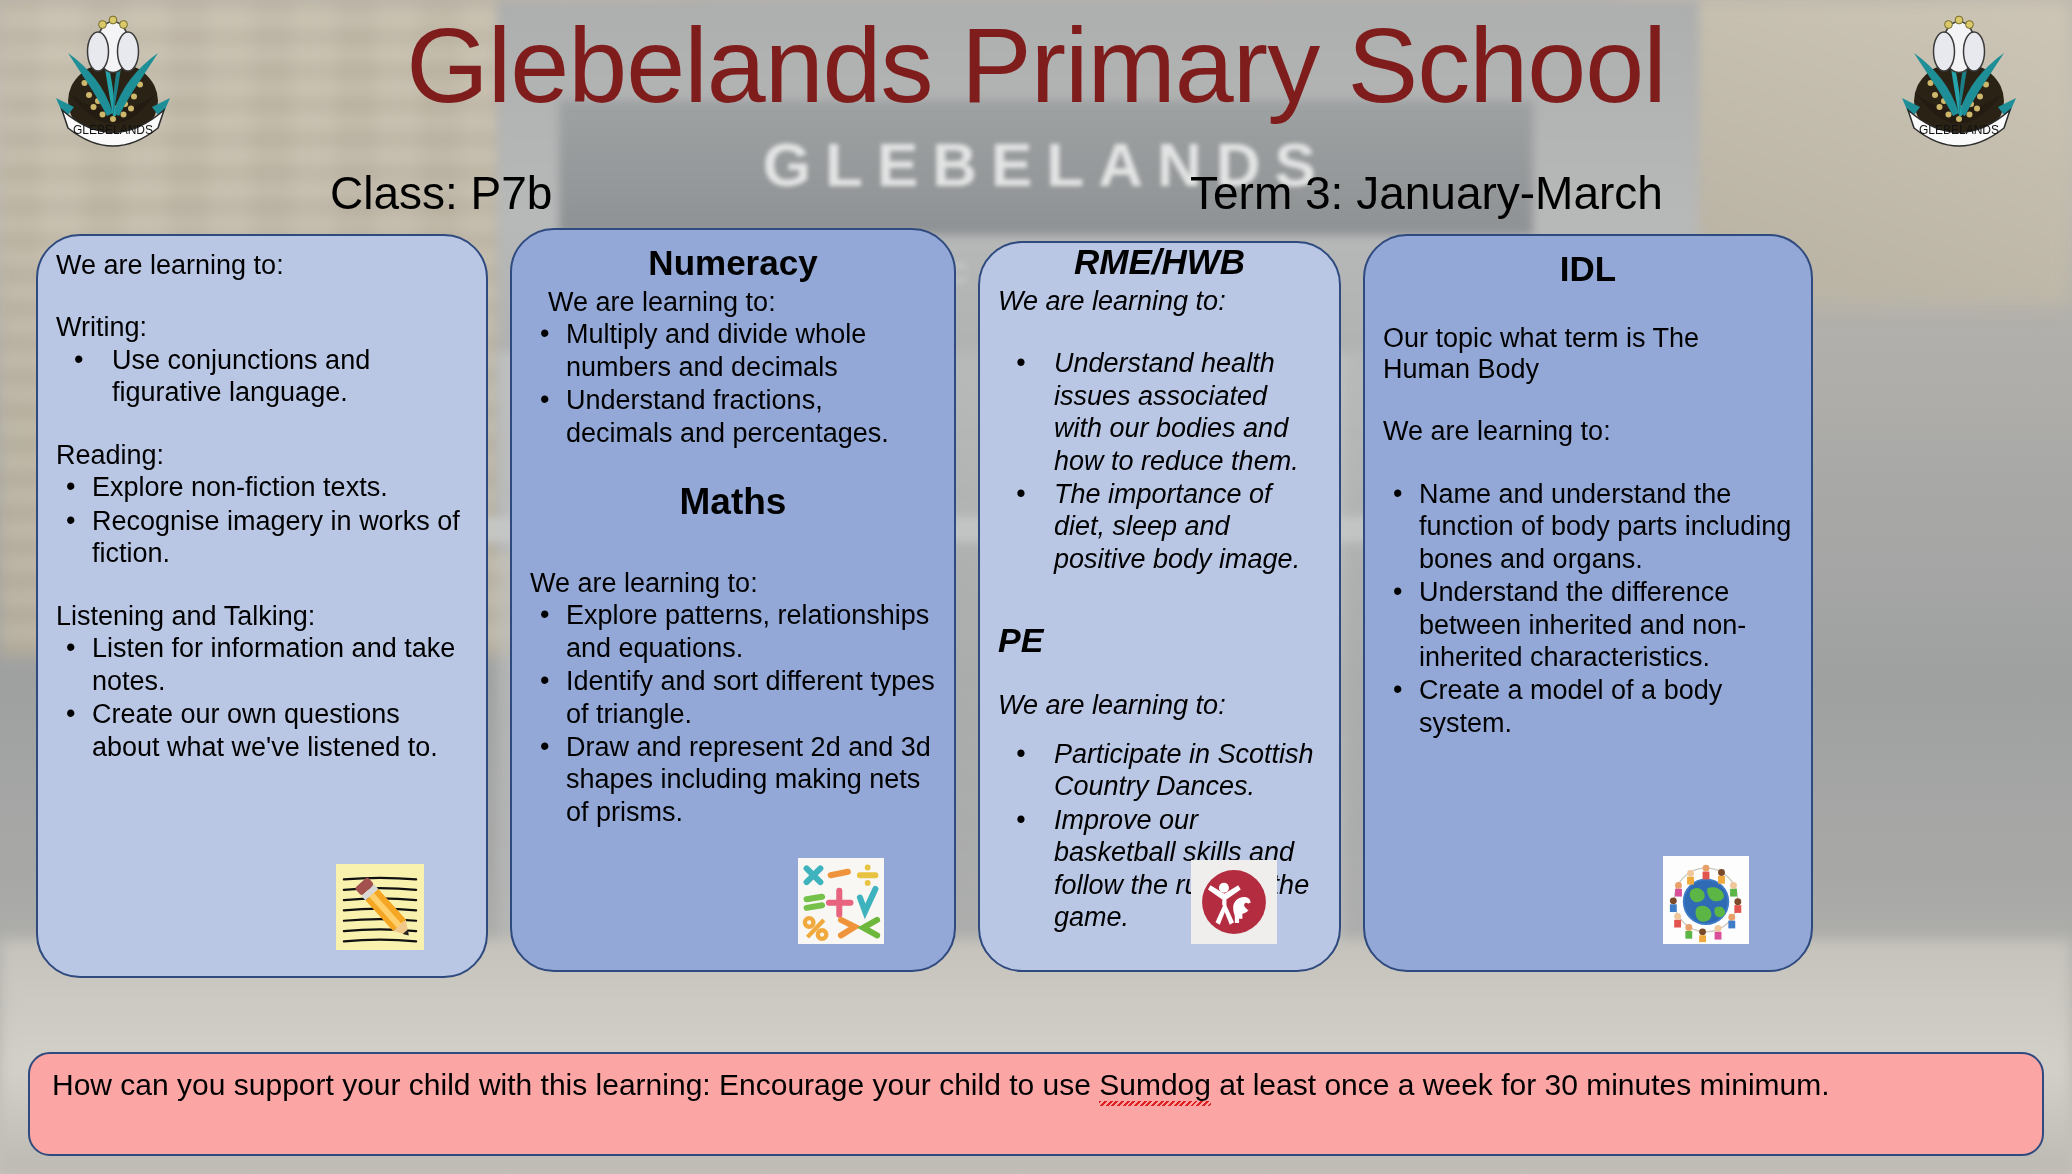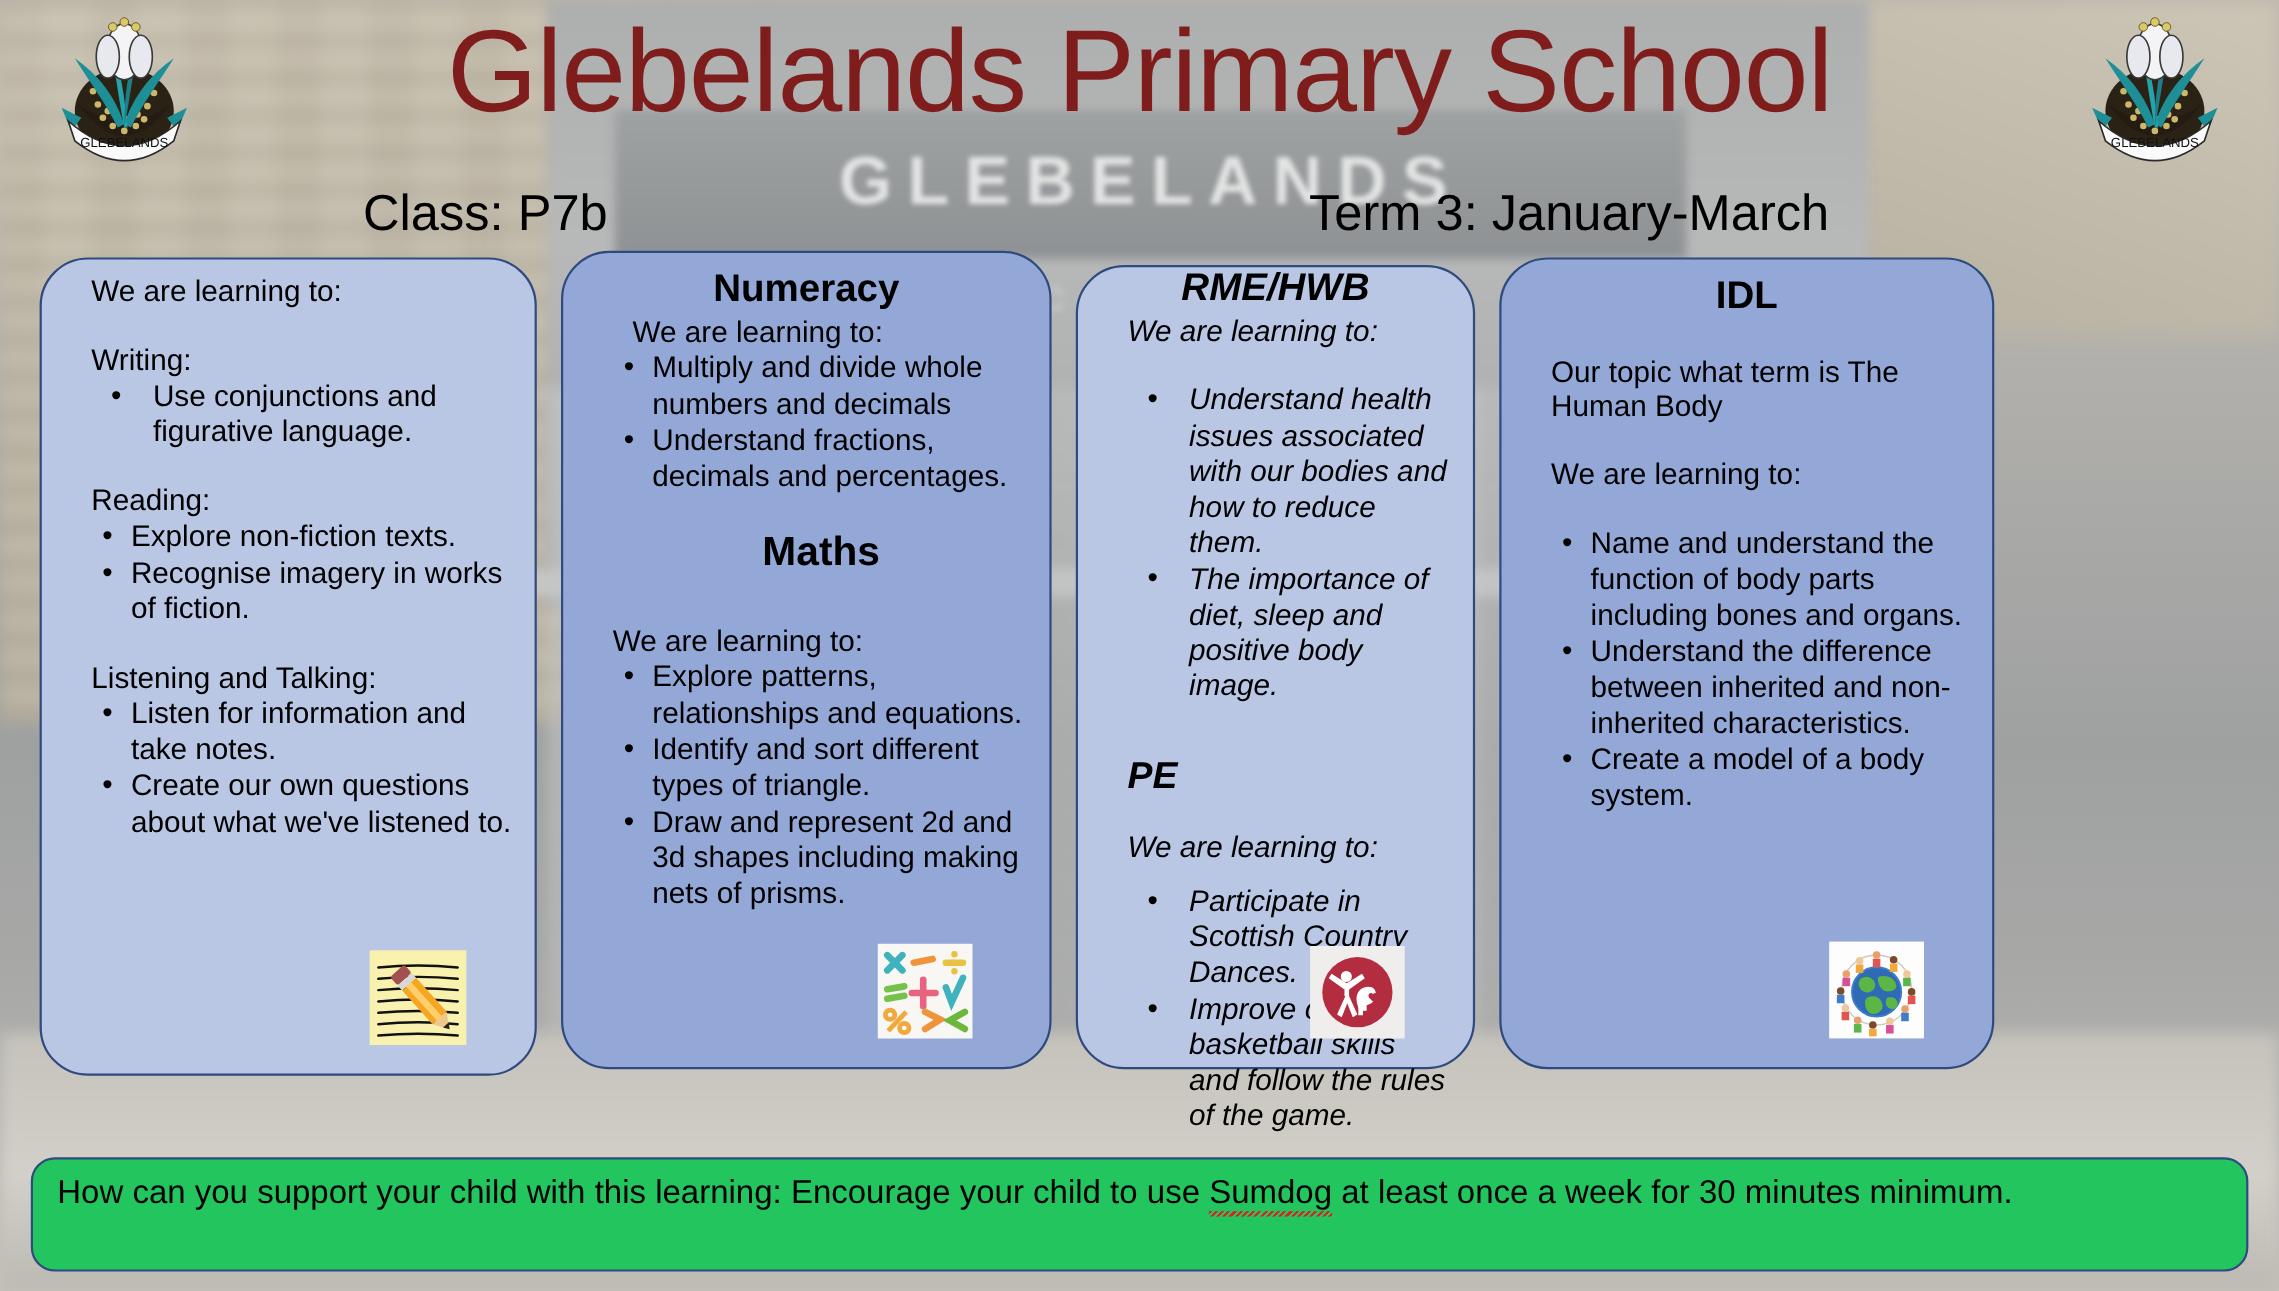--- a/index.html
+++ b/index.html
@@ -118,21 +118,21 @@
   .card.c-idl{width:450px;margin-top:6px;height:738px;}
 
   .card-title{
     text-align:center;font-weight:bold;font-size:35px;line-height:1.1;
     margin:0 0 4px 0;
   }
   .card-title.raised{margin-top:-14px;}
   .sub-title{font-weight:bold;font-size:34px;margin:0;}
   .sub-title.center{text-align:center;font-size:37px;}
 
-  .body{font-size:27px;line-height:1.18;margin-left:27px;}
+  .body{font-size:27px;line-height:1.18;}
   .body p{margin:0;}
   .lead{margin:0 0 2px 0;}
   .lead.indent{padding-left:18px;}
   .spacer-s{height:16px;}
   .spacer-m{height:30px;}
   .spacer-l{height:44px;}
 
   ul.bl{margin:0;padding:0;list-style:none;}
   ul.bl li{
     position:relative;padding-left:40px;margin:0 0 1px 0;
@@ -152,21 +152,21 @@
     display:block;
   }
   .clip.lit{right:62px;width:88px;height:86px;background:#f7f0ae;}
   .clip.num{right:70px;width:86px;height:86px;background:#f7f6f2;}
   .clip.pe{right:62px;width:86px;height:84px;background:#efeeec;}
   .clip.idl{right:62px;width:86px;height:88px;background:#fdfdfd;}
 
   
   #banner{
     position:absolute;left:28px;right:28px;bottom:18px;height:104px;
-    background:#22c55e;border:2.5px solid #2f4a7e;border-radius:22px;
+    background:#fca5a5;border:2.5px solid #2f4a7e;border-radius:22px;
     box-sizing:border-box;padding:12px 22px 0 22px;
     font-size:30px;line-height:1.28;color:#000;
   }
   #banner p{margin:0;}
   .sp{position:relative;}
   .sp::after{
     content:"";position:absolute;left:0;right:0;bottom:-5px;height:5px;
     background:
       repeating-linear-gradient(135deg,#e02020 0 2px,rgba(0,0,0,0) 2px 4px);
   }

